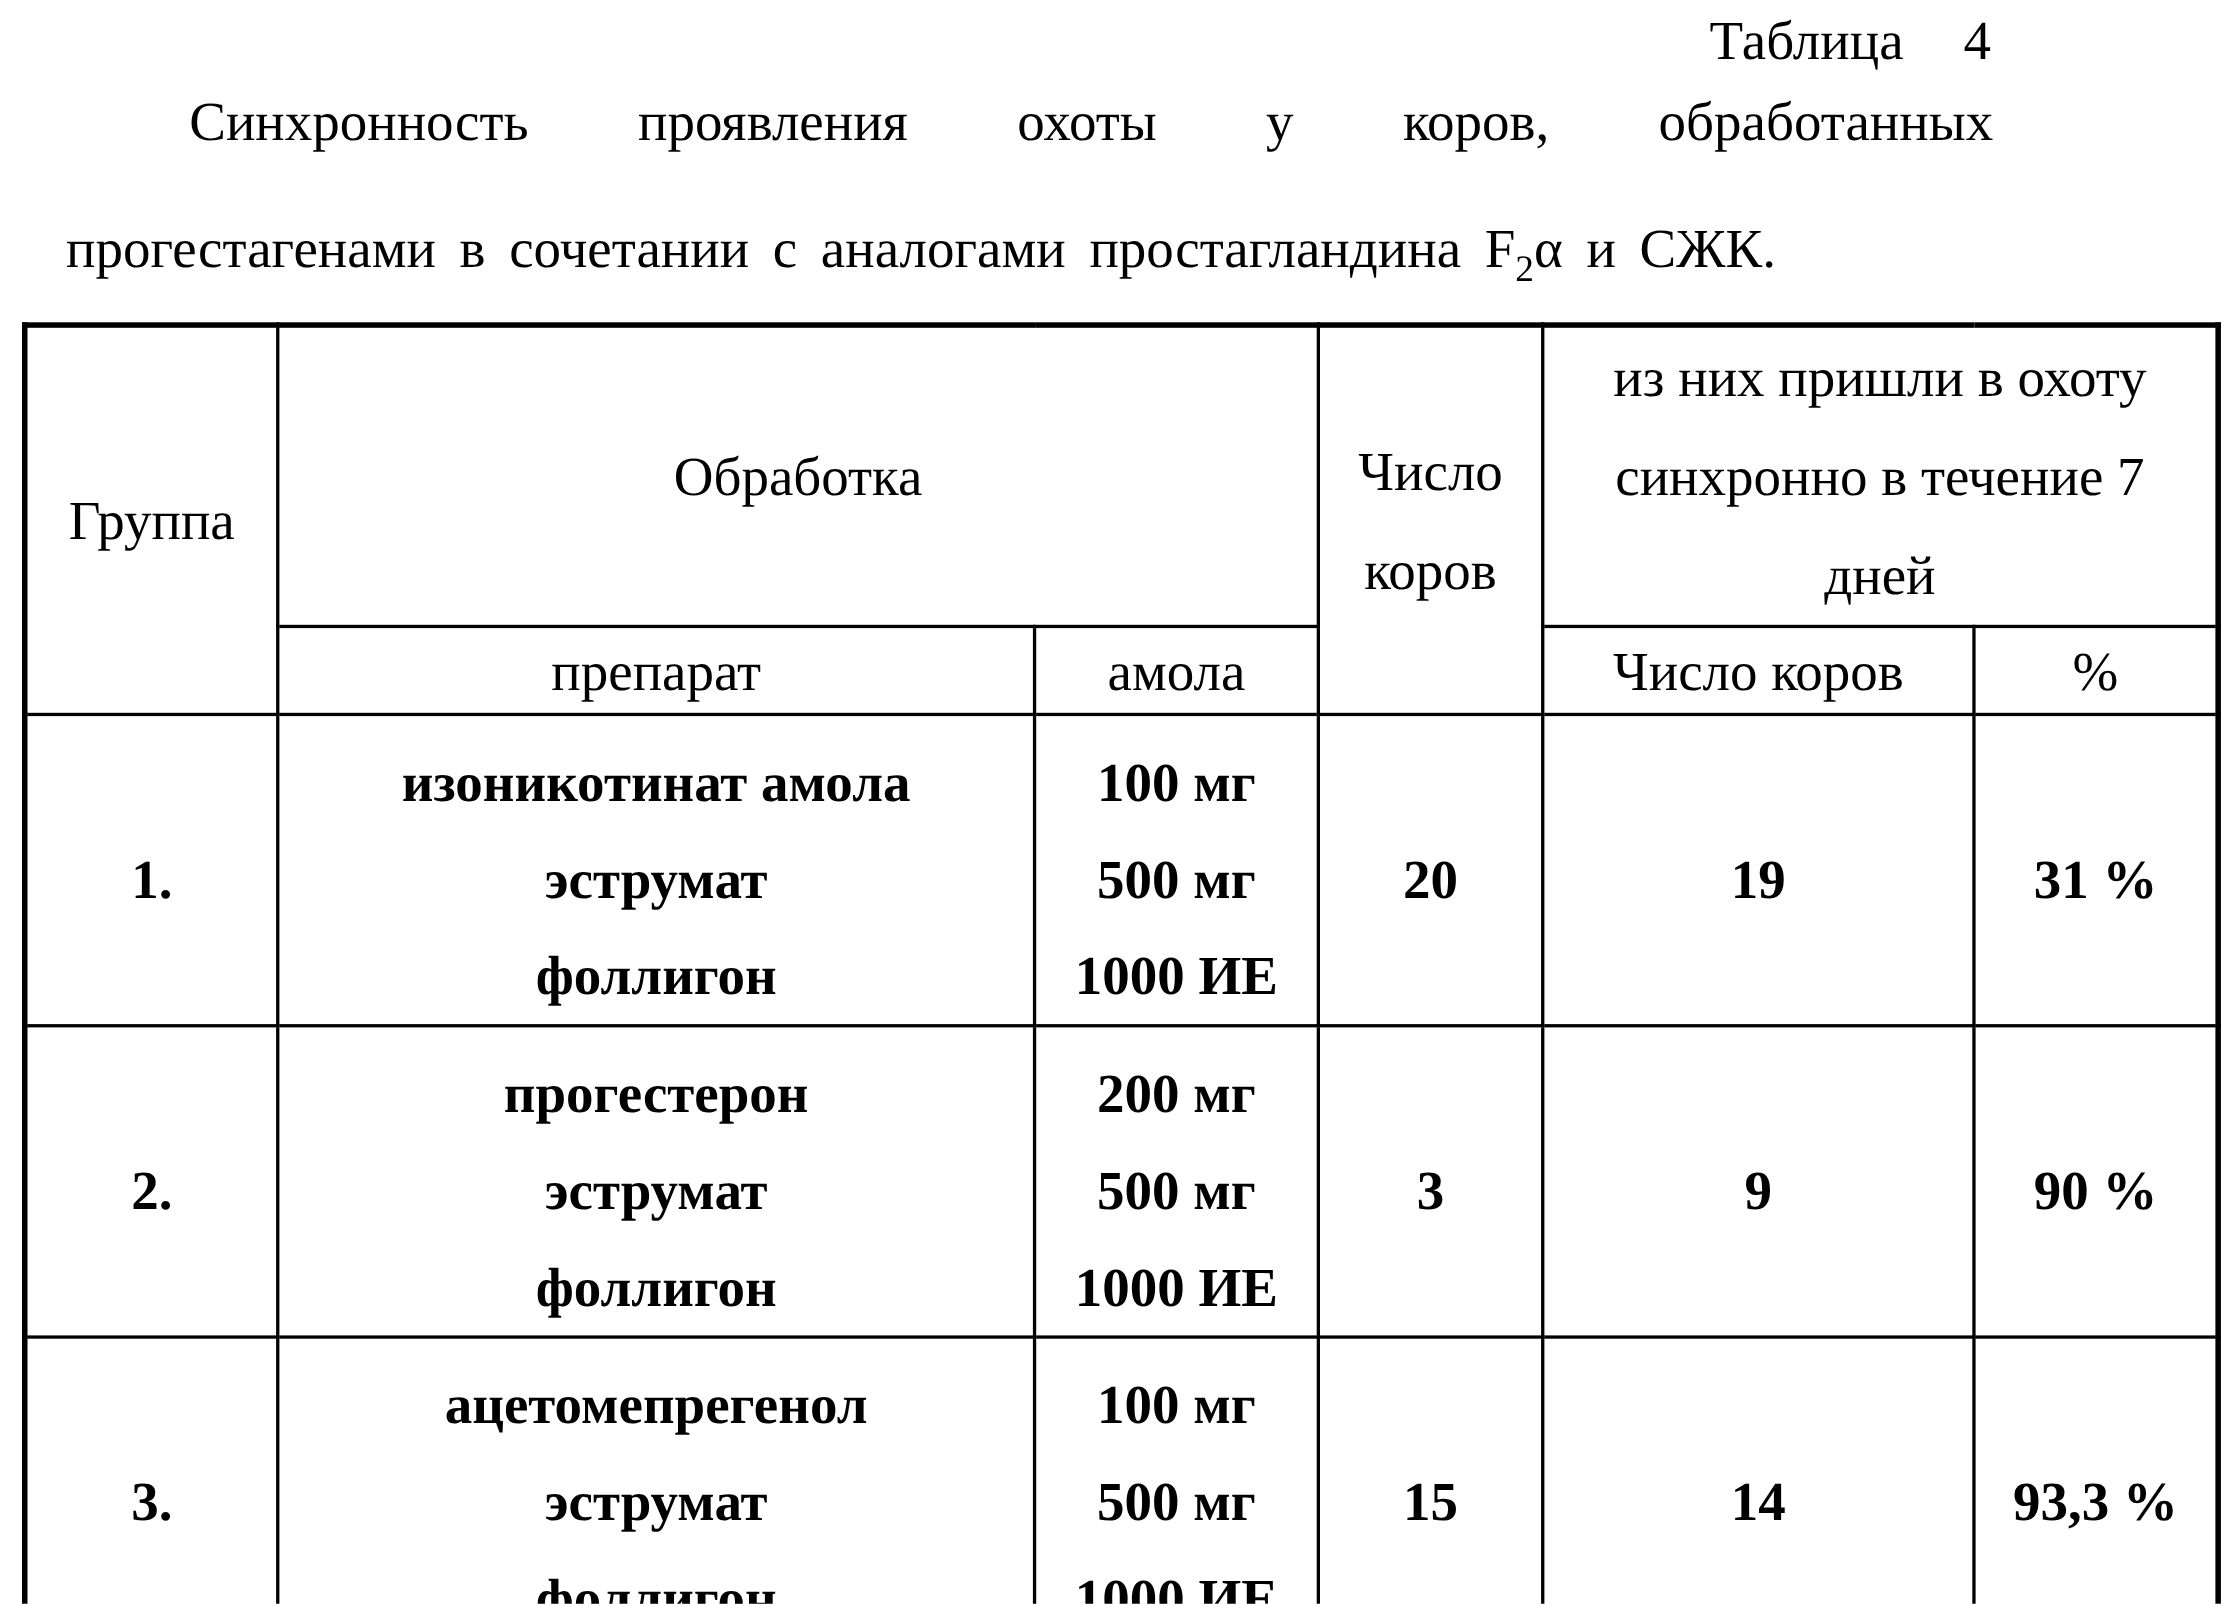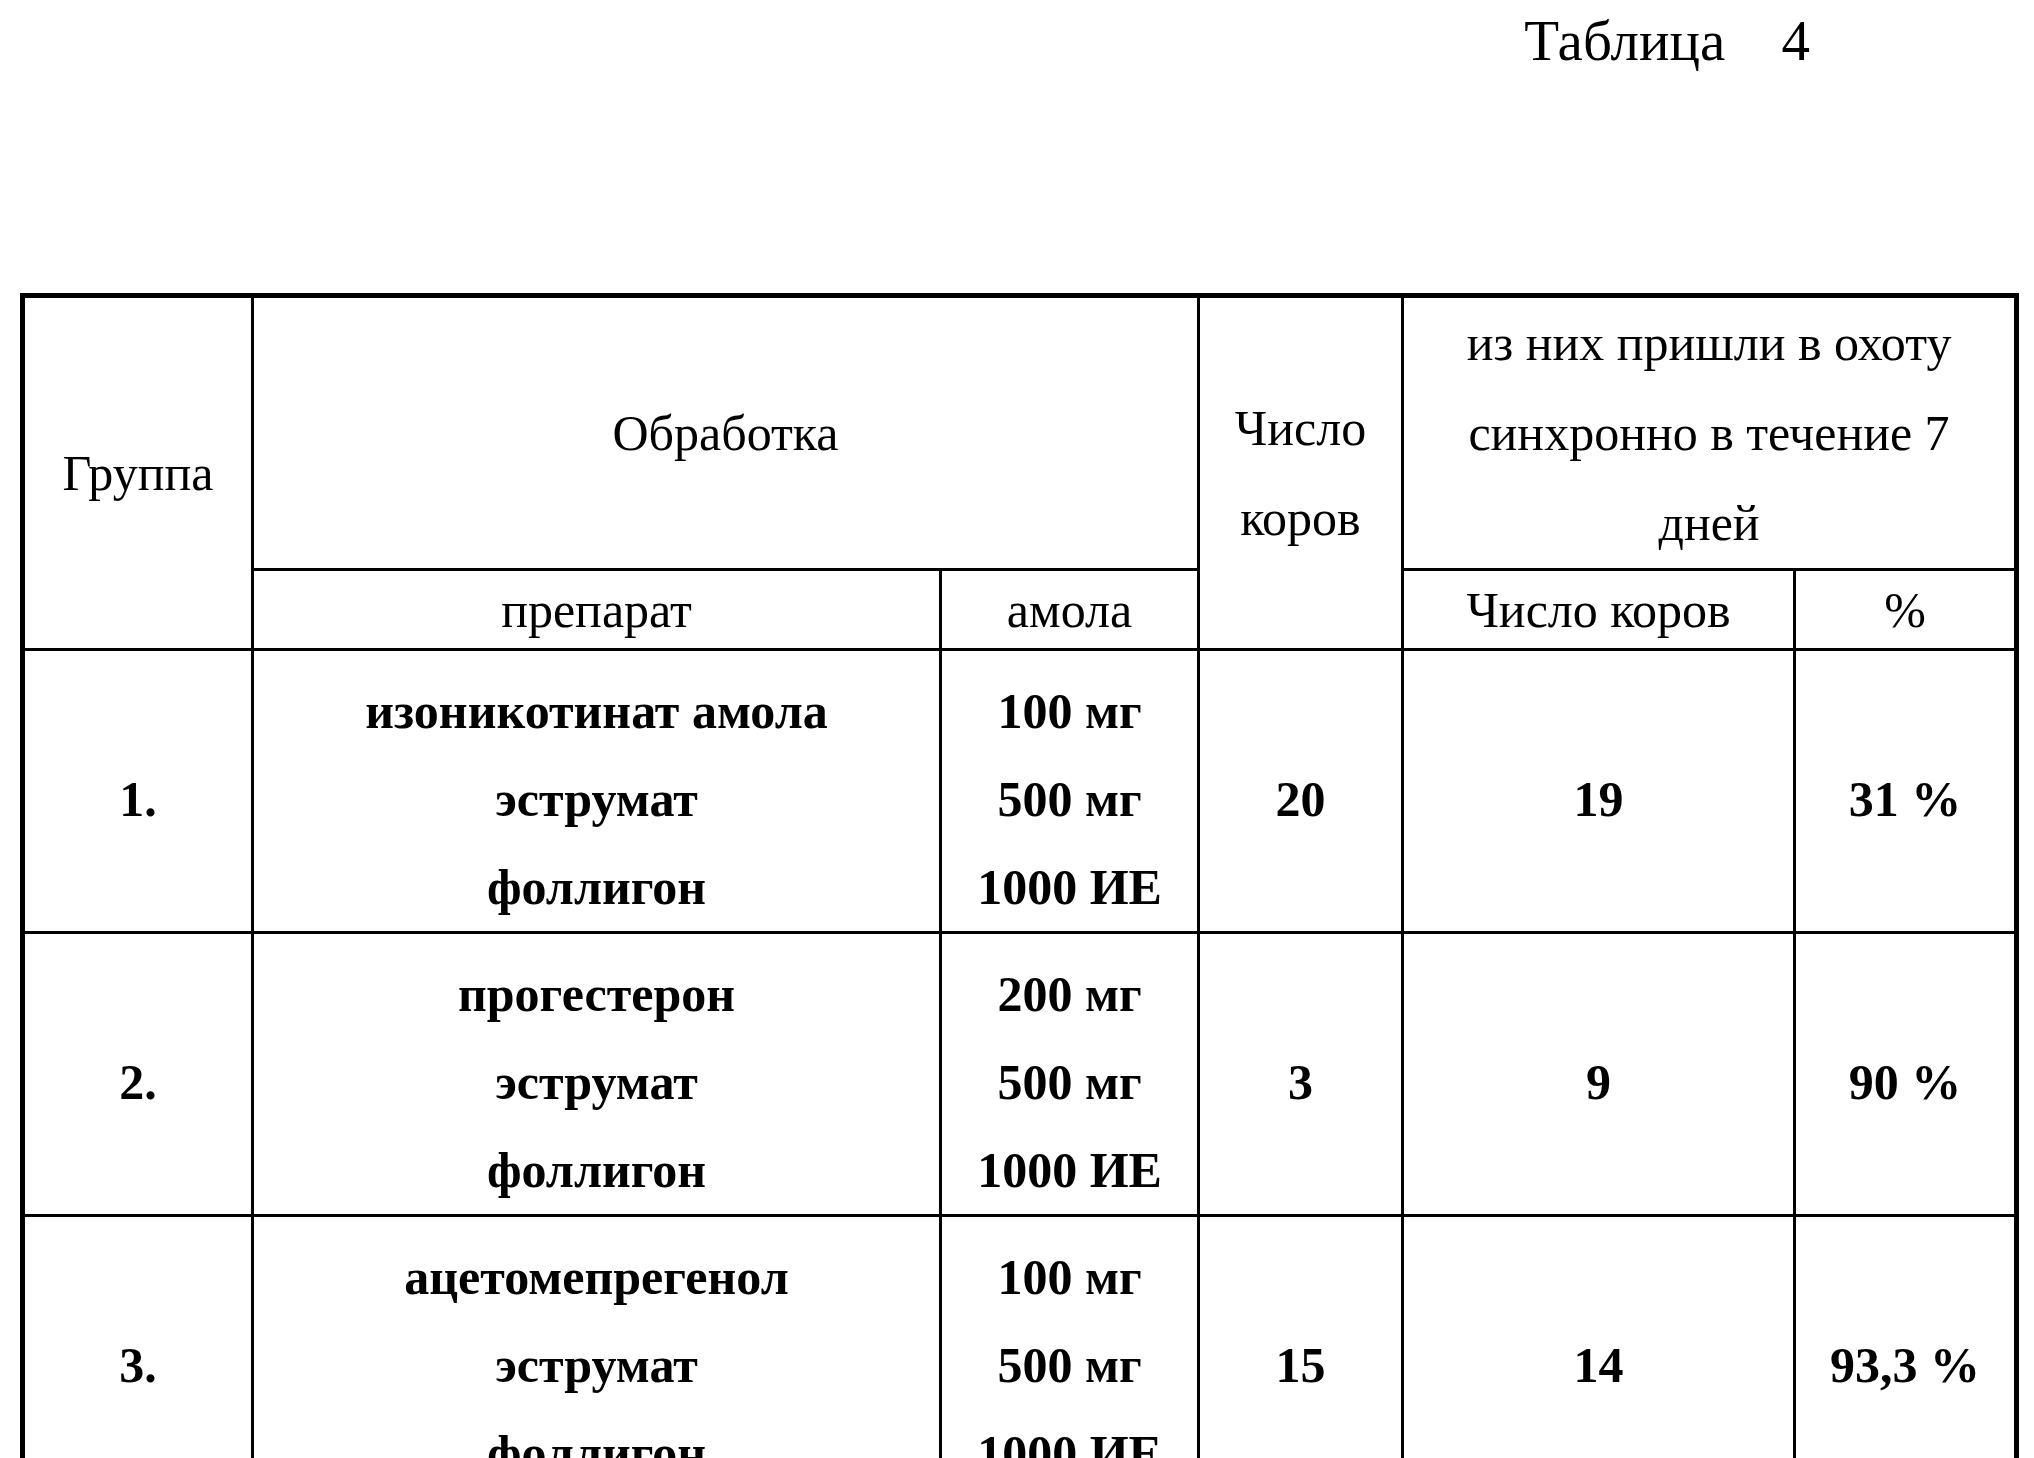--- a/index.html
+++ b/index.html
@@ -8,21 +8,21 @@
     width: 2034px; height: 1458px;
     font-family: "Liberation Serif", "DejaVu Serif", serif;
     color: #000;
     position: relative;
     overflow: hidden;
   }
   .page { position: absolute; inset: 0; }
 
   .caption-row {
     position: absolute; top: 8px; left: 60px; width: 1750px;
-    text-align: right; font-size: 57px;
+    text-align: right; font-size: 50px;
   }
   .caption-row .caption-text { word-spacing: 42px; }
 
   .title-block {
     position: absolute; top: 52px; left: 60px; width: 1752px;
     font-size: 50px; line-height: 116px;
     word-spacing: 9px;
   }
   .title-l1 {
     text-indent: 112px;
@@ -64,20 +64,24 @@
 </style>
 </head>
 <body>
 
 <div class="page">
 
   <div class="caption-row">
     <span class="caption-text">Таблица 4</span>
   </div>
 
+  <div class="title-block">
+    <div class="title-l1">Синхронность проявления охоты у коров, обработанных</div>
+    <div class="title-l2"><span>прогестагенами в сочетании с аналогами простагландина F</span><sub>2</sub><span>α и СЖК.</span></div>
+  </div>
 
   <table class="main">
     <colgroup>
       <col style="width:230px">
       <col style="width:688px">
       <col style="width:258px">
       <col style="width:204px">
       <col style="width:392px">
       <col style="width:222px">
     </colgroup>

